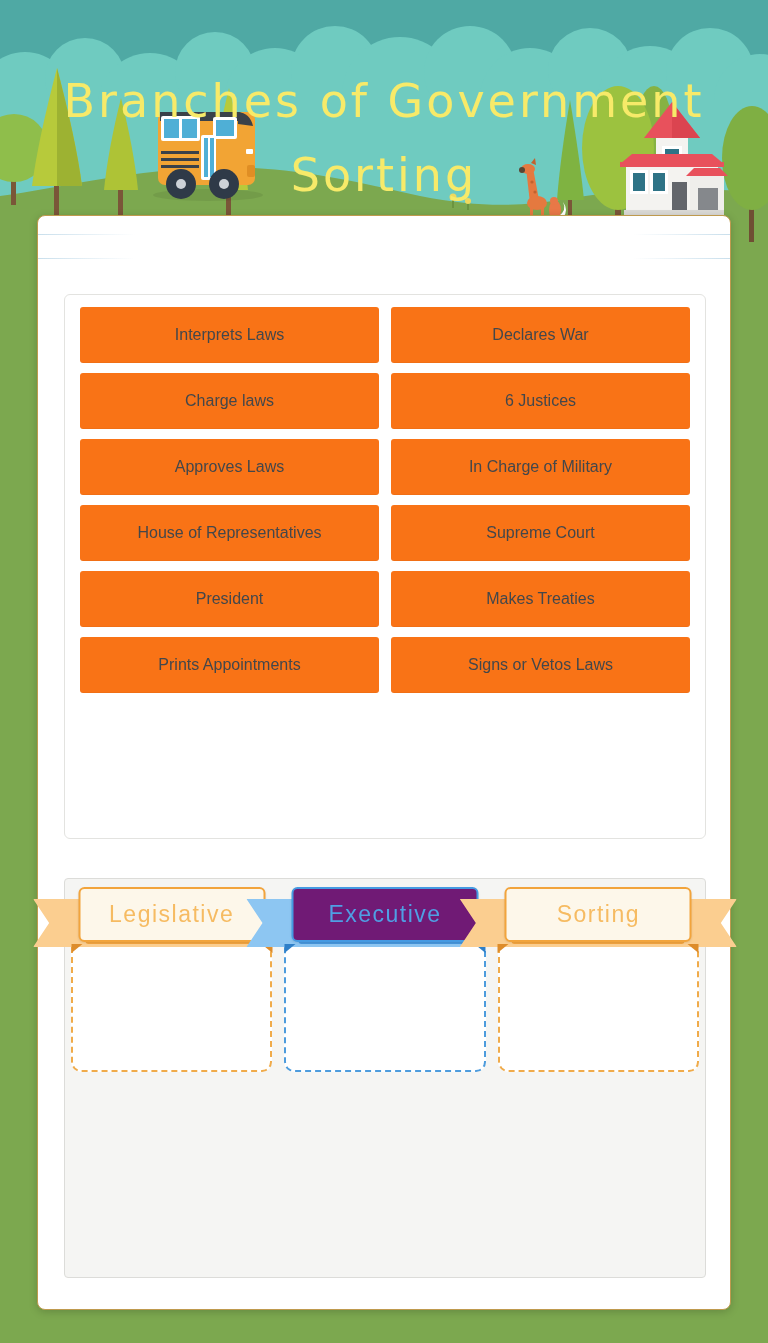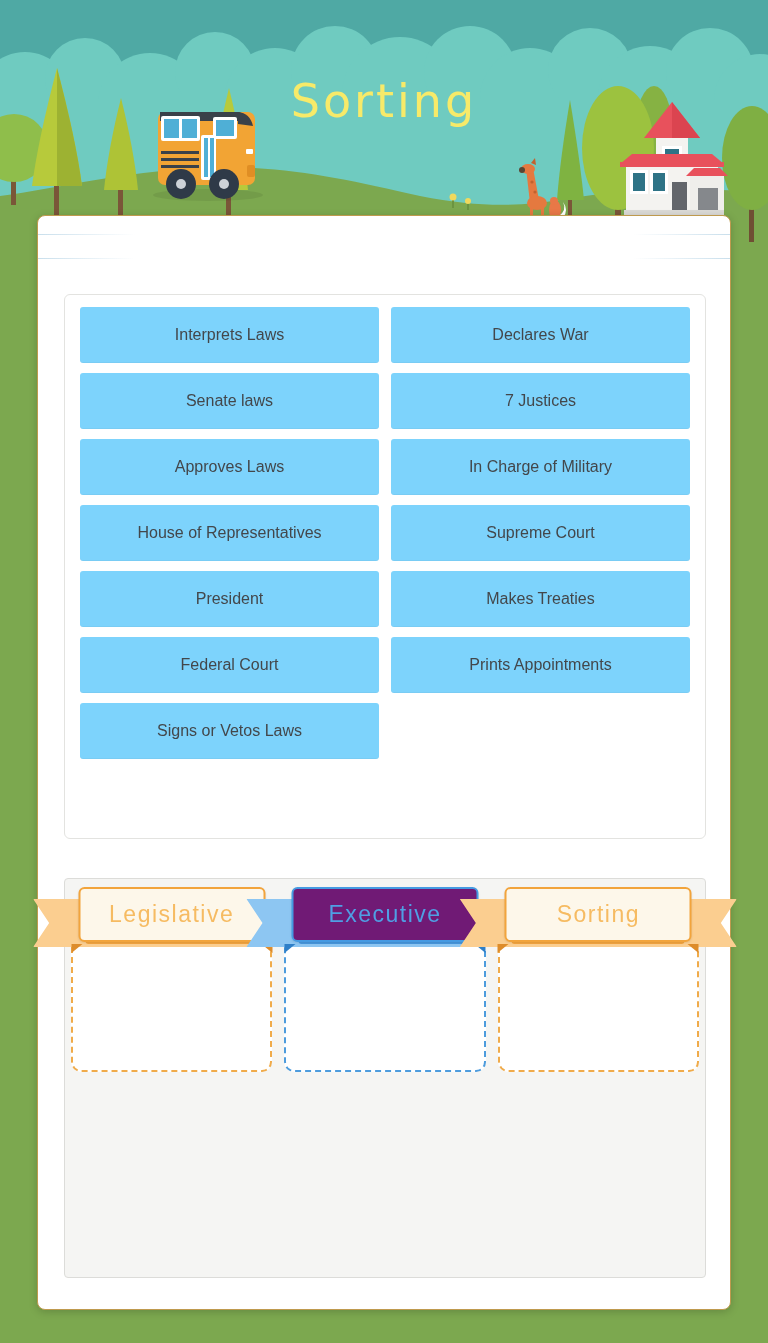--- a/index.html
+++ b/index.html
@@ -13,21 +13,21 @@
   .card{position:absolute;left:37px;top:215px;width:694px;height:1095px;background:#ffffff;
         border:1px solid #bf9a4e;border-radius:8px;box-sizing:border-box;
         box-shadow:0 2px 8px rgba(0,0,0,.18);}
   .rule{position:absolute;left:0;width:100%;height:1px;
         background:linear-gradient(90deg,#c9dfec 0%,rgba(201,223,236,0) 14%,rgba(201,223,236,0) 86%,#c9dfec 100%);}
   .rule.r1{top:18px}.rule.r2{top:42px}
 
   .chips-panel{position:absolute;left:26px;top:78px;width:642px;height:545px;background:#fff;
                border:1px solid #e3e3e0;border-radius:6px;box-sizing:border-box;padding:12px 15px;}
   .chips-grid{display:grid;grid-template-columns:1fr 1fr;column-gap:12px;row-gap:10px;}
-  .chip{height:56px;background:#7dd3fc;border-radius:3px;display:flex;align-items:center;
+  .chip{height:56px;background:#f97316;border-radius:3px;display:flex;align-items:center;
         justify-content:center;color:#43474B;font-size:16px;font-weight:500;text-align:center;
         box-shadow:inset 0 -1px 0 rgba(0,0,0,0.03);cursor:grab;}
 
   .sort-panel{position:absolute;left:26px;top:662px;width:642px;height:400px;background:#f5f5f3;
               border:1px solid #dcdcd9;border-radius:4px;box-sizing:border-box;padding:8px 6px;}
   .zones{display:grid;grid-template-columns:1fr 1fr 1fr;column-gap:12px;row-gap:16px;}
   .zone{position:relative;height:185px;padding-top:40px;box-sizing:border-box;}
   .zone-box{height:145px;background:#fff;border:2px dashed #f0ab4a;border-radius:10px;box-sizing:border-box;}
   .zone.blue .zone-box{border-color:#4d9cdd;}
 
@@ -146,41 +146,41 @@
       <rect x="4" y="112" width="100" height="5" fill="#DBDAD6"></rect>
     </g>
     <g>
       <rect x="452" y="198" width="2" height="10" fill="#6B9440"></rect>
       <circle cx="453" cy="197" r="3.5" fill="#F0D95C"></circle>
       <rect x="467" y="202" width="2" height="8" fill="#6B9440"></rect>
       <circle cx="468" cy="201" r="3" fill="#F0D95C"></circle>
     </g>
   </svg>
   <div class="title">
+    <div>Branches of Government</div>
     <div>Sorting</div>
   </div>
 </div>
 
 <div class="card">
   <div class="rule r1"></div>
   <div class="rule r2"></div>
 
   <div class="chips-panel">
     <div class="chips-grid">
       <div class="chip">Interprets Laws</div>
       <div class="chip">Declares War</div>
-      <div class="chip">Senate laws</div>
-      <div class="chip">7 Justices</div>
+      <div class="chip">Charge laws</div>
+      <div class="chip">6 Justices</div>
       <div class="chip">Approves Laws</div>
       <div class="chip">In Charge of Military</div>
       <div class="chip">House of Representatives</div>
       <div class="chip">Supreme Court</div>
       <div class="chip">President</div>
       <div class="chip">Makes Treaties</div>
-      <div class="chip">Federal Court</div>
       <div class="chip">Prints Appointments</div>
       <div class="chip">Signs or Vetos Laws</div>
     </div>
   </div>
 
   <div class="sort-panel">
     <div class="zones">
 
       <div class="zone orange">
         <div class="ribbon">

